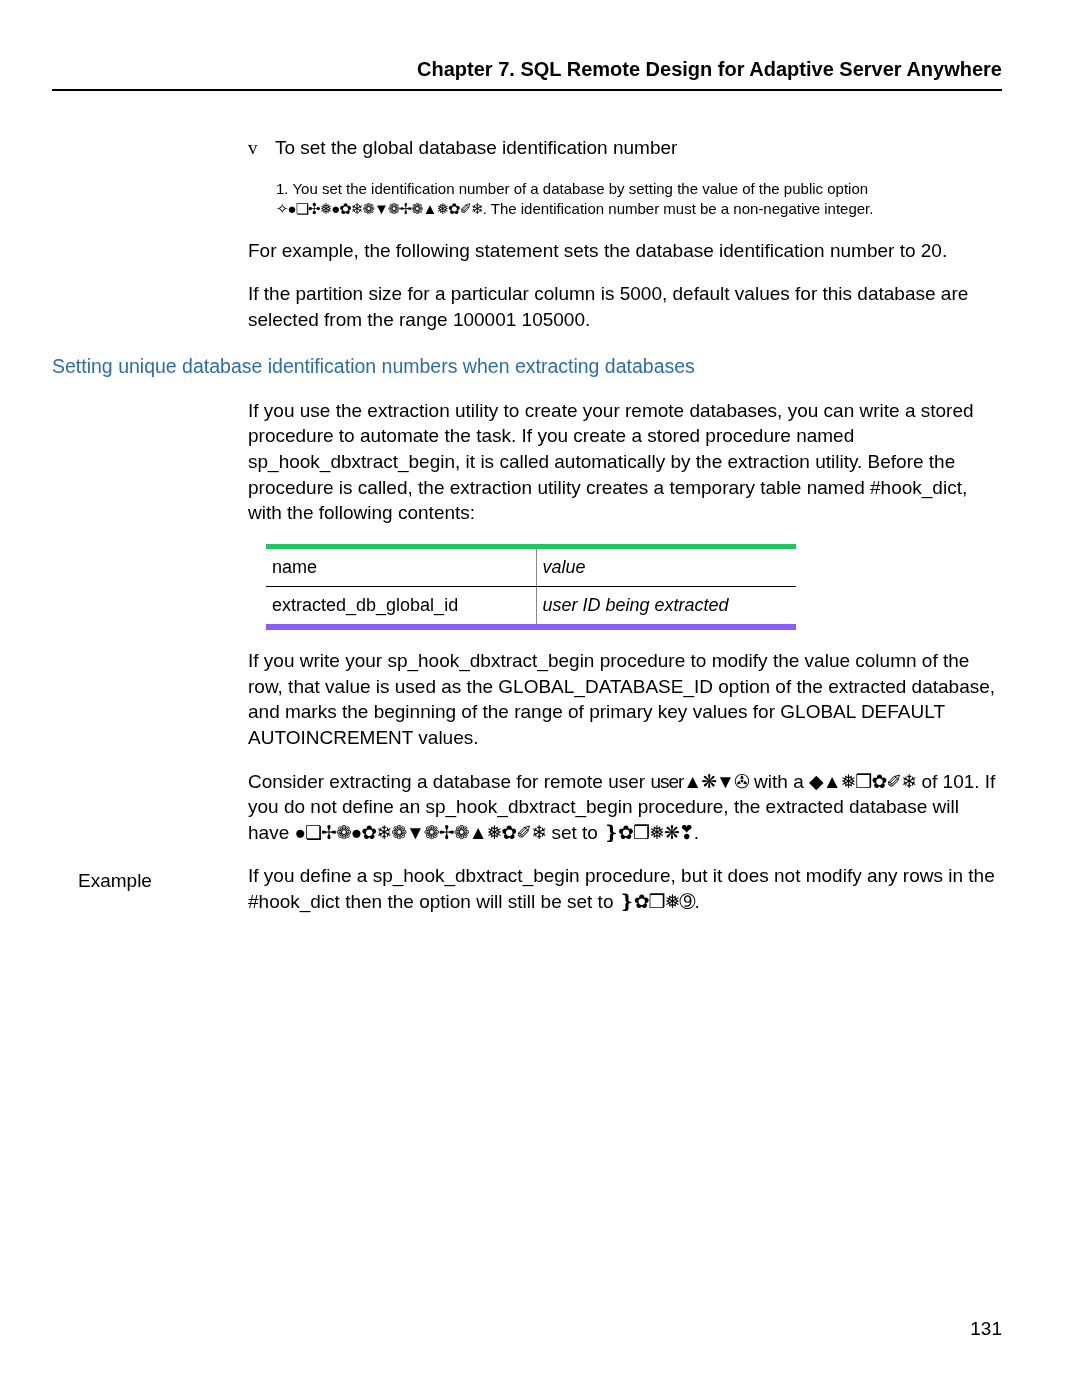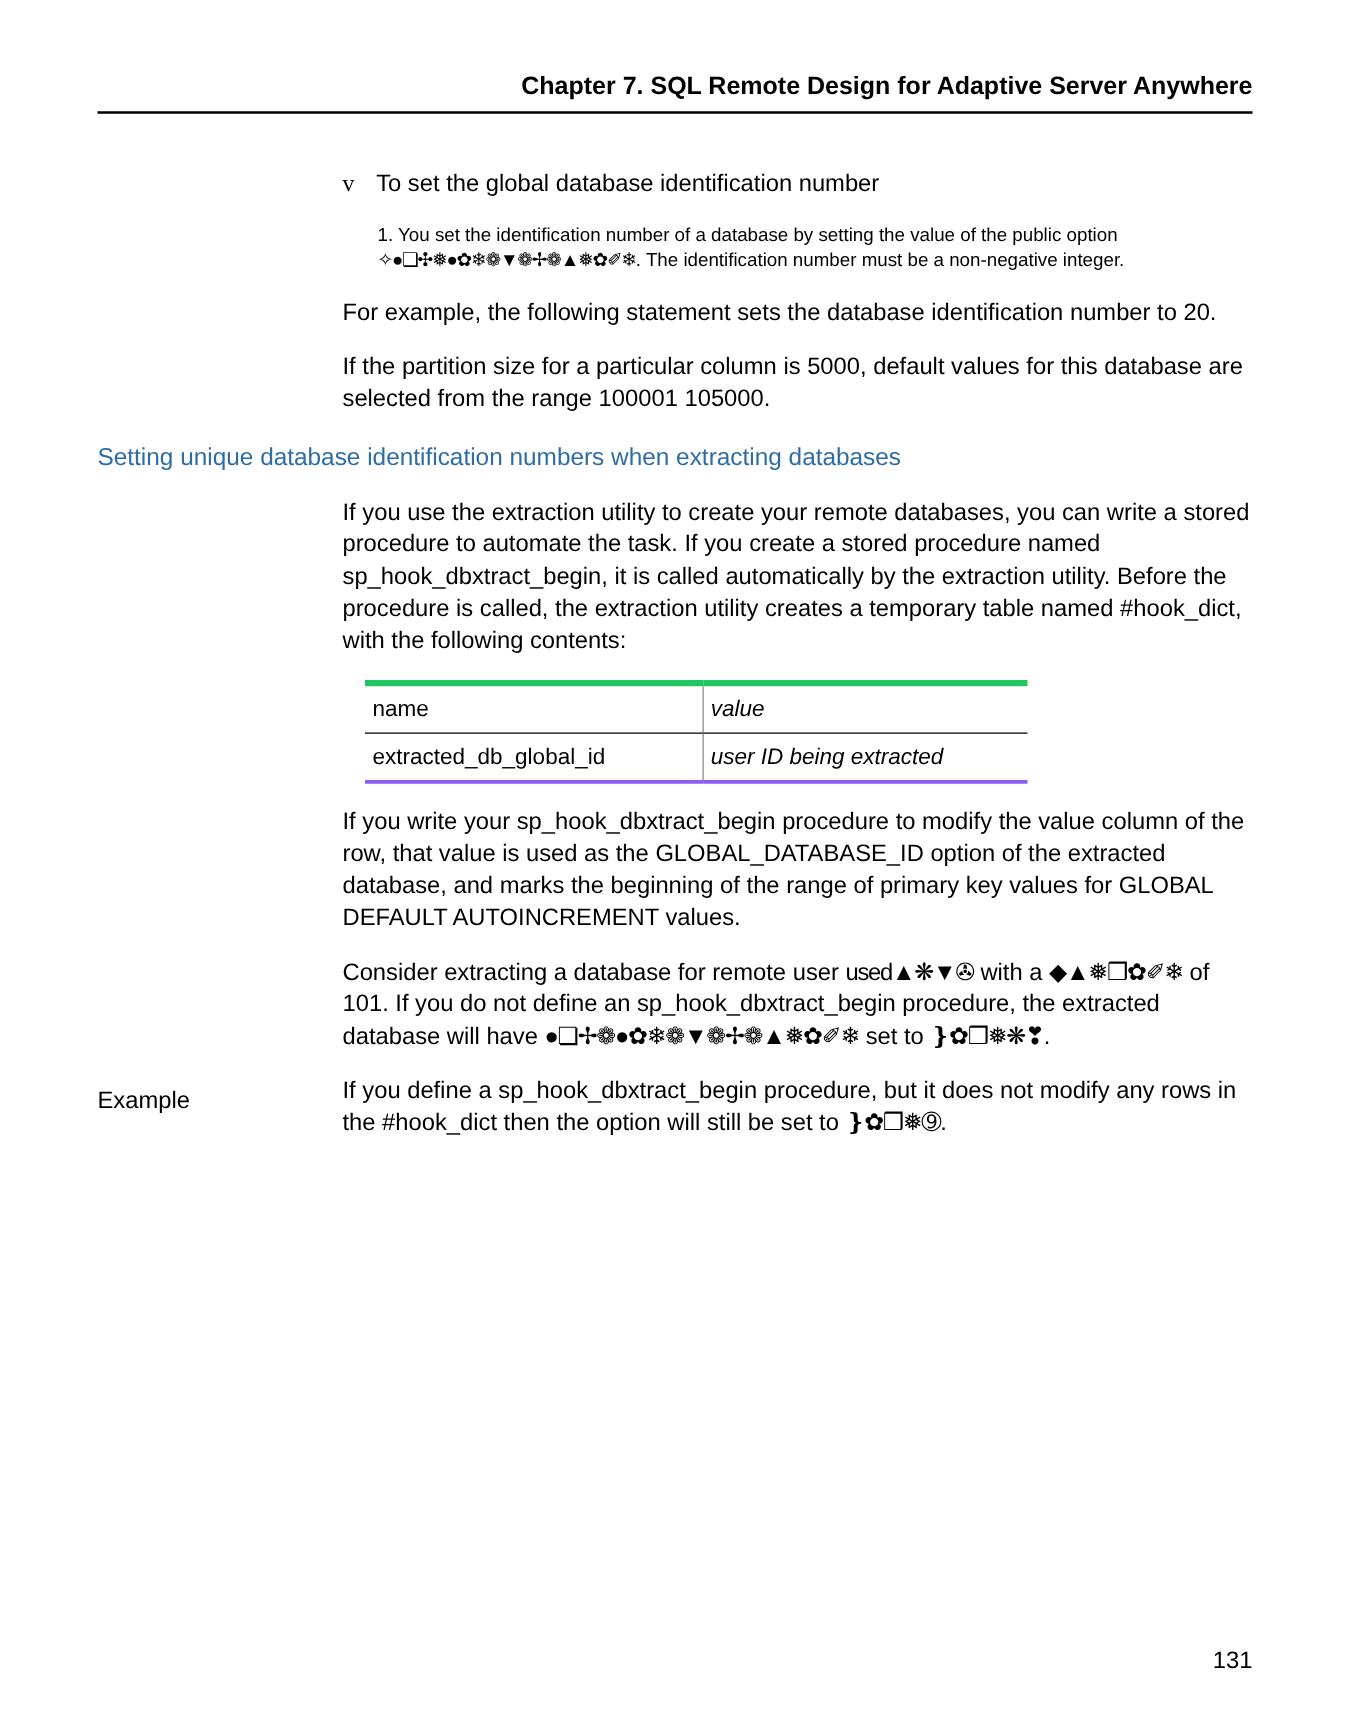--- a/index.html
+++ b/index.html
@@ -6,21 +6,21 @@
     margin: 0;
     padding: 0;
     background: #fff;
     font-family: Arial, Helvetica, sans-serif;
     color: #000;
     width: 1080px;
     height: 1388px;
     box-sizing: border-box;
   }
   .page {
-    padding: 58px 78px 40px 78px;
+    padding: 58px 78px 40px 52px;
     box-sizing: border-box;
     position: relative;
     height: 100%;
   }
   .chapter-header {
     text-align: right;
     font-weight: bold;
     font-size: 20px;
     padding-bottom: 8px;
     border-bottom: 2px solid #000;
@@ -73,21 +73,21 @@
   }
   table.hook td {
     padding: 8px 18px 8px 6px;
     vertical-align: top;
   }
   table.hook thead td {
     border-bottom: 1px solid #000;
     border-top: 5px solid #22c55e;
   }
   table.hook tbody td {
-    border-bottom: 3px solid #8b5cf6;
+    border-bottom: 6px solid #8b5cf6;
   }
   table.hook .col-sep {
     border-left: 1px solid #888;
     font-style: italic;
   }
   .left-label {
     position: absolute;
     left: 78px;
     font-size: 19px;
   }
@@ -155,21 +155,21 @@
     </table>
 
     <div class="para">If you write your sp_hook_dbxtract_begin procedure to modify the value column of the row, that value is used as the GLOBAL_DATABASE_ID option of the extracted database, and marks the beginning of the range of primary key values for GLOBAL DEFAULT AUTOINCREMENT values.</div>
 
   </div>
 
   <div class="left-label" style="top:870px;">Example</div>
 
   <div class="body-col">
     <div class="para">
-      <span>Consider extracting a database for remote user </span><span class="garble">used▲❋▼✇</span><span> with a </span><span class="garble">◆▲❅❒✿✐❄</span><span> of 101. If you do not deﬁne an sp_hook_dbxtract_begin procedure, the extracted database will have </span><span class="garble">●❏✢❁●✿❄❁▼❁✢❁▲❅✿✐❄</span><span> set to </span><span class="garble">❵✿❒❅❋❣</span><span>.</span>
+      <span>Consider extracting a database for remote user </span><span class="garble">user▲❋▼✇</span><span> with a </span><span class="garble">◆▲❅❒✿✐❄</span><span> of 101. If you do not deﬁne an sp_hook_dbxtract_begin procedure, the extracted database will have </span><span class="garble">●❏✢❁●✿❄❁▼❁✢❁▲❅✿✐❄</span><span> set to </span><span class="garble">❵✿❒❅❋❣</span><span>.</span>
     </div>
 
     <div class="para">
       <span>If you deﬁne a sp_hook_dbxtract_begin procedure, but it does not modify any rows in the #hook_dict then the option will still be set to </span><span class="garble">❵✿❒❅➈</span><span>.</span>
     </div>
 
   </div>
 
   <div class="page-num">131</div>
 

